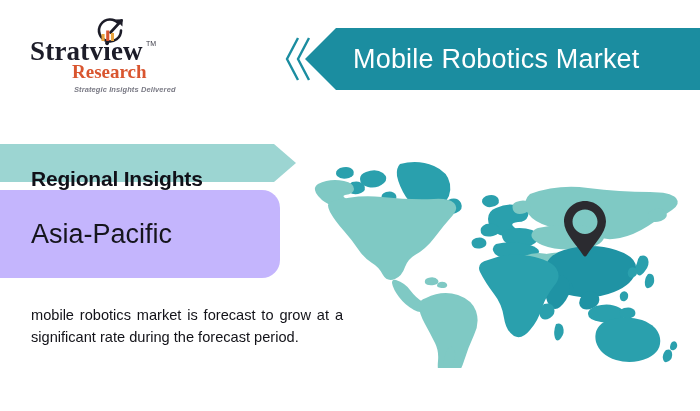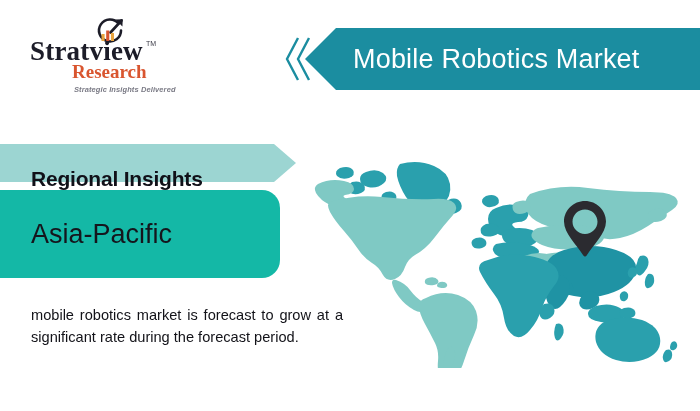--- a/index.html
+++ b/index.html
@@ -148,21 +148,21 @@
     margin-top: 16px;
   }
 
   
   #region-card {
     position: absolute;
     left: 0px;
     top: 190px;
     width: 280px;
     height: 88px;
-    background: #14b8a6;
+    background: #c4b5fd;
     border-radius: 0 18px 18px 0;
   }
   #region-name {
     position: absolute;
     left: 31px;
     top: 0;
     height: 88px;
     display: flex;
     align-items: center;
     font-family: "Liberation Sans", sans-serif;

